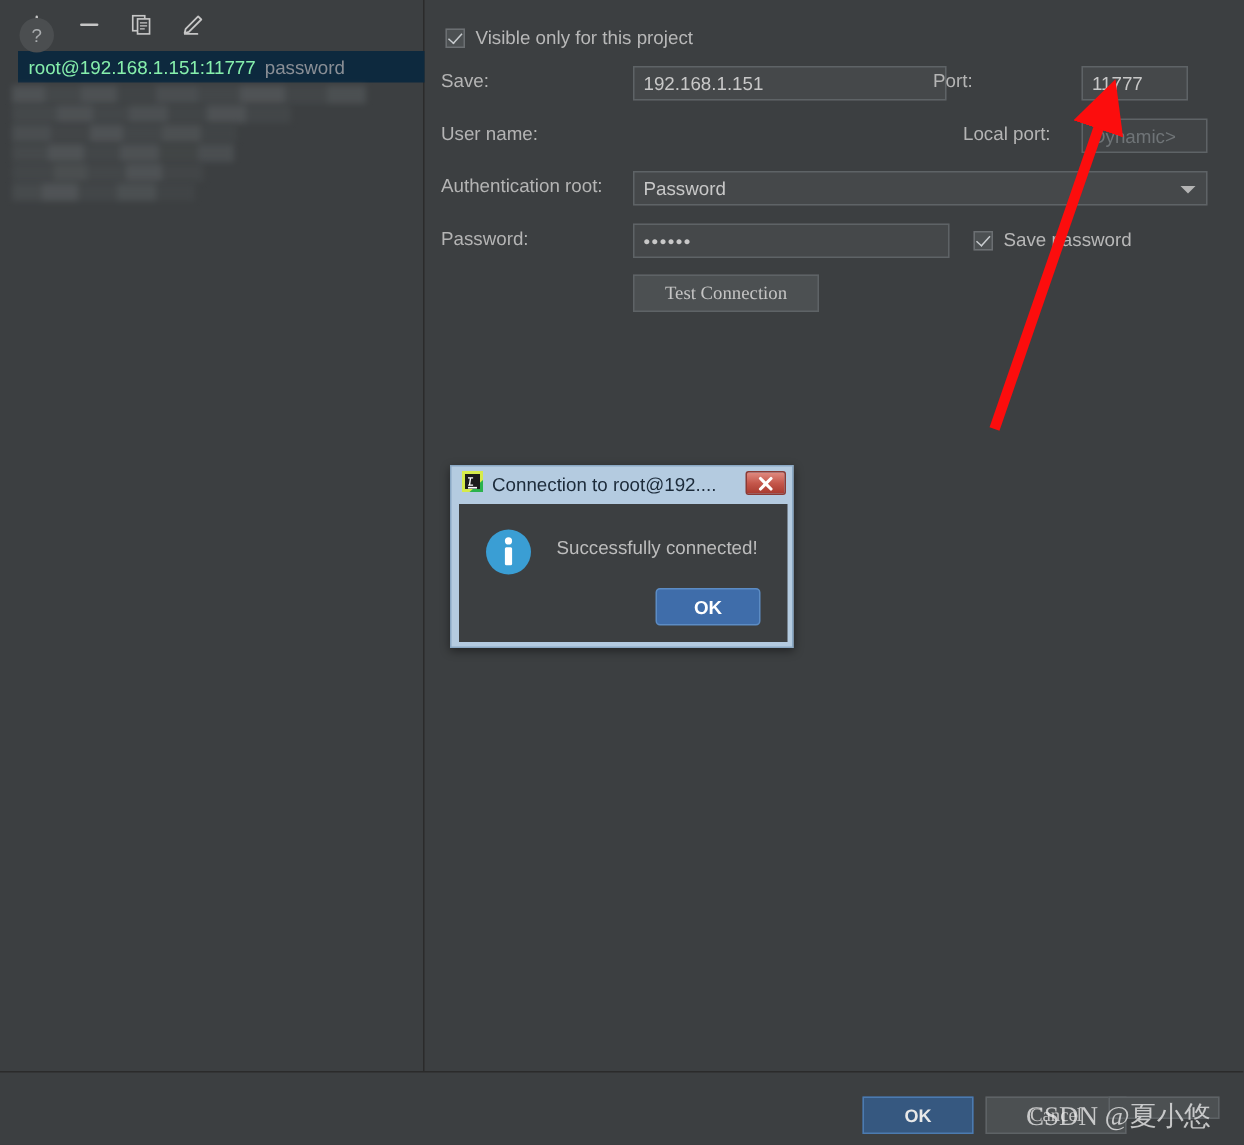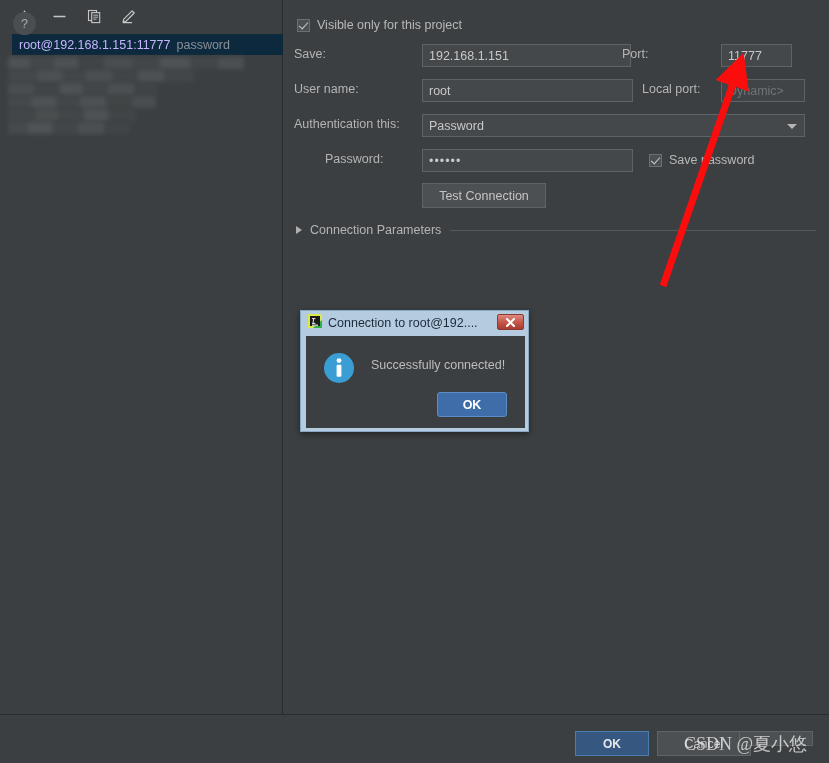--- a/index.html
+++ b/index.html
@@ -58,21 +58,21 @@
   #sidebar-item-selected {
     height: 21px;
     background: #0d293e;
     display: flex;
     align-items: center;
     padding-left: 7px;
     white-space: nowrap;
     cursor: pointer;
   }
   #sidebar-item-selected .si-main {
-    color: #c4b5fd;
+    color: #86efac;
     font-size: 12.5px;
   }
   #sidebar-item-selected .si-sub {
     color: #8a8f96;
     font-size: 12.5px;
     margin-left: 6px;
   }
 
   
   .blur-row {
@@ -156,21 +156,21 @@
     color: #b8b8b8;
     font-size: 12.5px;
     margin-left: 7px;
     white-space: nowrap;
   }
 
   .btn {
     background: #4c5052;
     border: 1px solid #5e6366;
     color: #c4c4c4;
-    font-family: Liberation Sans, sans-serif;
+    font-family: Liberation Serif, serif;
     font-size: 12.5px;
     height: 25px;
     padding: 0 11px;
     cursor: pointer;
   }
 
   
   #conn-params-row {
     position: absolute;
     left: 12px; top: 223px;
@@ -403,52 +403,46 @@
   <input class="txt-input" style="position: absolute; left: 138px; top: 44px; width: 209px;" value="192.168.1.151">
 
   <div class="row" style="left:338px; top:47px;">
     <span class="fld-label">Port:</span>
   </div>
   <input class="txt-input" style="position: absolute; left: 437px; top: 44px; width: 71px;" value="11777">
 
   <div class="row" style="left:10px; top:82px;text-align:center;">
     <span class="fld-label">User name:</span>
   </div>
-  <input class="txt-input" style="position: absolute; left: 138px; top: 79px; width: 211px;" value="root">
 
   <div class="row" style="left:358px; top:82px;text-align:right;">
     <span class="fld-label">Local port:</span>
   </div>
   <input class="txt-input" style="position: absolute; left: 437px; top: 79px; width: 84px;" disabled="" placeholder="Dynamic&gt;">
 
   <div class="row" style="left:10px; top:117px;">
-    <span class="fld-label">Authentication this:</span>
+    <span class="fld-label">Authentication root:</span>
   </div>
   <div class="combo" style="position:absolute; left:138px; top:114px; width:383px;">
     <span>Password</span>
     <span class="caret"></span>
   </div>
 
-  <div class="row" style="left:10px; top:152px;margin-left:31px;">
+  <div class="row" style="left:10px; top:152px;">
     <span class="fld-label">Password:</span>
   </div>
   <input class="txt-input" style="position: absolute; left: 138px; top: 149px; width: 211px; letter-spacing: 1px;" value="••••••">
 
   <div class="row" style="left:365px; top:153px;">
     <span class="cbx checked"></span>
     <span class="cbx-label">Save password</span>
   </div>
 
   <button class="btn" style="position:absolute; left:138px; top:183px; width:124px;">Test Connection</button>
 
-  <div id="conn-params-row">
-    <span class="tri"></span>
-    <span class="cp-label">Connection Parameters</span>
-    <span class="cp-line"></span>
-  </div>
 
 </div>
 
 <div id="msg-dialog">
   <div id="msg-titlebar">
     <span>
       <svg width="14" height="14" viewBox="0 0 14 14">
         <rect x="0" y="0" width="14" height="14" fill="#2bb24c"></rect>
         <path d="M0 0 L14 0 L14 6 L5 14 L0 14 Z" fill="#f5f54a" opacity=".85"></path>
         <rect x="2" y="2" width="10" height="10" fill="#1b1b1b"></rect>

